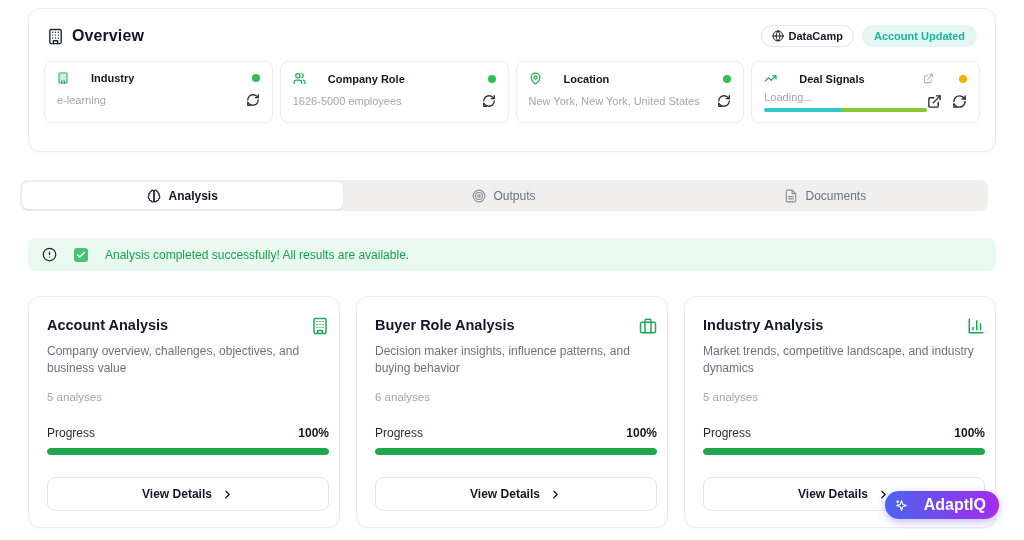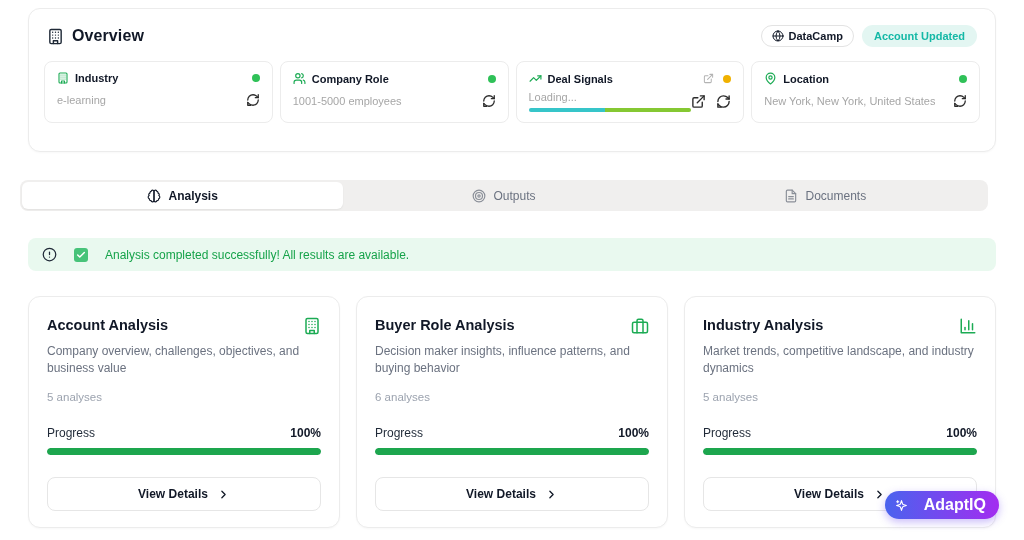--- a/index.html
+++ b/index.html
@@ -25,21 +25,21 @@
     border-radius:11px; font-size:11px; font-weight:700;
   }
   .pill-datacamp { border:1px solid #e3e3e3; background:#fff; color:#111827; }
   .pill-updated { background:#e3f6f2; color:#14b8a6; padding:0 12px; }
 
   .info-row { display:flex; gap:7px; margin:2px 15px 0 15px; }
   .info-card {
     flex:1; min-width:0; height:62px; border:1px solid #ececec; border-radius:8px;
     background:#fff; padding:10px 12px 9px 12px;
   }
-  .info-card-top { display:flex; align-items:center; gap:6px; }
+  .info-card-top { display:flex; align-items:center; gap:22px; }
   .info-label { font-size:11px; font-weight:700; color:#111827; white-space:nowrap; }
   .spacer { flex:1; }
   .dot { width:8px; height:8px; border-radius:50%; }
   .dot-green { background:#2fc158; }
   .dot-yellow { background:#f0b100; }
   .info-card-bottom { display:flex; align-items:center; margin-top:9px; gap:0; }
   .info-value { font-size:11px; color:#a6a6a6; white-space:nowrap; overflow:hidden; text-overflow:ellipsis; }
   .icon-btn { background:none; border:none; cursor:pointer; padding:0; color:#2b2b2b; display:flex; align-items:center; }
 
   .deal-left { flex:1; min-width:0; display:flex; flex-direction:column; gap:5px; }
@@ -67,21 +67,21 @@
   .checkbox {
     width:14px; height:14px; border-radius:3px; background:#47c379;
     display:flex; align-items:center; justify-content:center; flex:0 0 auto;
   }
   .alert-text { font-size:12px; color:#16a34a; font-weight:500; }
 
   
   .cards-row { position:absolute; left:28px; top:296px; width:968px; display:flex; gap:16px; }
   .a-card {
     flex:1; height:232px; background:#fff; border:1px solid #ececec; border-radius:12px;
-    box-shadow:0 1px 2px rgba(0,0,0,.03); padding:20px 18px 16px 18px;
+    box-shadow:0 1px 2px rgba(0,0,0,.03); padding:20px 10px 16px 18px;
     display:flex; flex-direction:column;
   }
   .a-card-head { display:flex; align-items:flex-start; }
   .a-title { font-size:14.5px; font-weight:700; color:#111827; }
   .a-head-icon { margin-left:auto; color:#1cab54; }
   .a-desc { margin-top:8px; font-size:12px; line-height:1.45; color:#6b7280; }
   .a-count { margin-top:13px; font-size:11.5px; color:#9ca3af; }
   .progress-row { margin-top:auto; display:flex; align-items:center; }
   .progress-label { font-size:12px; color:#1f2937; font-weight:500; }
   .progress-value { margin-left:auto; font-size:12px; font-weight:700; color:#111827; }
@@ -175,21 +175,47 @@
                 <circle cx="9" cy="7" r="4"></circle>
                 <path d="M22 21v-2a4 4 0 0 0-3-3.87"></path>
                 <path d="M16 3.13a4 4 0 0 1 0 7.75"></path>
               </svg>
           </span>
           <span class="info-label">Company Role</span>
           <span class="spacer"></span>
           <span class="dot dot-green"></span>
         </div>
         <div class="info-card-bottom">
-          <span class="info-value">1001-5000 employees</span>
+          <span class="info-value">1626-5000 employees</span>
+          <span class="spacer"></span>
+          <button class="icon-btn">
+            <svg width="14" height="14" viewBox="0 0 24 24" fill="none" stroke="#2b2b2b" stroke-width="2.2" stroke-linecap="round" stroke-linejoin="round">
+                <path d="M3 12a9 9 0 0 1 9-9 9.75 9.75 0 0 1 6.74 2.74L21 8"></path>
+                <path d="M21 3v5h-5"></path>
+                <path d="M21 12a9 9 0 0 1-9 9 9.75 9.75 0 0 1-6.74-2.74L3 16"></path>
+                <path d="M8 21H3v-5"></path>
+              </svg>
+          </button>
+        </div>
+      </div>
+
+      <div class="info-card">
+        <div class="info-card-top">
+          <span>
+            <svg width="13" height="13" viewBox="0 0 24 24" fill="none" stroke="#1cab54" stroke-width="2.2" stroke-linecap="round" stroke-linejoin="round">
+                <path d="M20 10c0 6-8 12-8 12s-8-6-8-12a8 8 0 0 1 16 0Z"></path>
+                <circle cx="12" cy="10" r="3"></circle>
+              </svg>
+          </span>
+          <span class="info-label">Location</span>
+          <span class="spacer"></span>
+          <span class="dot dot-green"></span>
+        </div>
+        <div class="info-card-bottom">
+          <span class="info-value">New York, New York, United States</span>
           <span class="spacer"></span>
           <button class="icon-btn">
             <svg width="14" height="14" viewBox="0 0 24 24" fill="none" stroke="#2b2b2b" stroke-width="2.2" stroke-linecap="round" stroke-linejoin="round">
                 <path d="M3 12a9 9 0 0 1 9-9 9.75 9.75 0 0 1 6.74 2.74L21 8"></path>
                 <path d="M21 3v5h-5"></path>
                 <path d="M21 12a9 9 0 0 1-9 9 9.75 9.75 0 0 1-6.74-2.74L3 16"></path>
                 <path d="M8 21H3v-5"></path>
               </svg>
           </button>
         </div>
@@ -235,46 +261,20 @@
                   <path d="M3 12a9 9 0 0 1 9-9 9.75 9.75 0 0 1 6.74 2.74L21 8"></path>
                   <path d="M21 3v5h-5"></path>
                   <path d="M21 12a9 9 0 0 1-9 9 9.75 9.75 0 0 1-6.74-2.74L3 16"></path>
                   <path d="M8 21H3v-5"></path>
                 </svg>
             </button>
           </div>
         </div>
       </div>
 
-      <div class="info-card">
-        <div class="info-card-top">
-          <span>
-            <svg width="13" height="13" viewBox="0 0 24 24" fill="none" stroke="#1cab54" stroke-width="2.2" stroke-linecap="round" stroke-linejoin="round">
-                <path d="M20 10c0 6-8 12-8 12s-8-6-8-12a8 8 0 0 1 16 0Z"></path>
-                <circle cx="12" cy="10" r="3"></circle>
-              </svg>
-          </span>
-          <span class="info-label">Location</span>
-          <span class="spacer"></span>
-          <span class="dot dot-green"></span>
-        </div>
-        <div class="info-card-bottom">
-          <span class="info-value">New York, New York, United States</span>
-          <span class="spacer"></span>
-          <button class="icon-btn">
-            <svg width="14" height="14" viewBox="0 0 24 24" fill="none" stroke="#2b2b2b" stroke-width="2.2" stroke-linecap="round" stroke-linejoin="round">
-                <path d="M3 12a9 9 0 0 1 9-9 9.75 9.75 0 0 1 6.74 2.74L21 8"></path>
-                <path d="M21 3v5h-5"></path>
-                <path d="M21 12a9 9 0 0 1-9 9 9.75 9.75 0 0 1-6.74-2.74L3 16"></path>
-                <path d="M8 21H3v-5"></path>
-              </svg>
-          </button>
-        </div>
-      </div>
-
     </div>
   </section>
 
   <nav class="tabs">
     <div class="tab active">
       <span>
         <svg width="14" height="14" viewBox="0 0 24 24" fill="none" stroke="#111827" stroke-width="2" stroke-linecap="round" stroke-linejoin="round">
             <path d="M9.5 2A2.5 2.5 0 0 1 12 4.5v15a2.5 2.5 0 0 1-4.96.44 2.5 2.5 0 0 1-2.96-3.08 3 3 0 0 1-.34-5.58 2.5 2.5 0 0 1 1.32-4.24 2.5 2.5 0 0 1 1.98-3A2.5 2.5 0 0 1 9.5 2Z"></path>
             <path d="M14.5 2A2.5 2.5 0 0 0 12 4.5v15a2.5 2.5 0 0 0 4.96.44 2.5 2.5 0 0 0 2.96-3.08 3 3 0 0 0 .34-5.58 2.5 2.5 0 0 0-1.32-4.24 2.5 2.5 0 0 0-1.98-3A2.5 2.5 0 0 0 14.5 2Z"></path>
           </svg>

